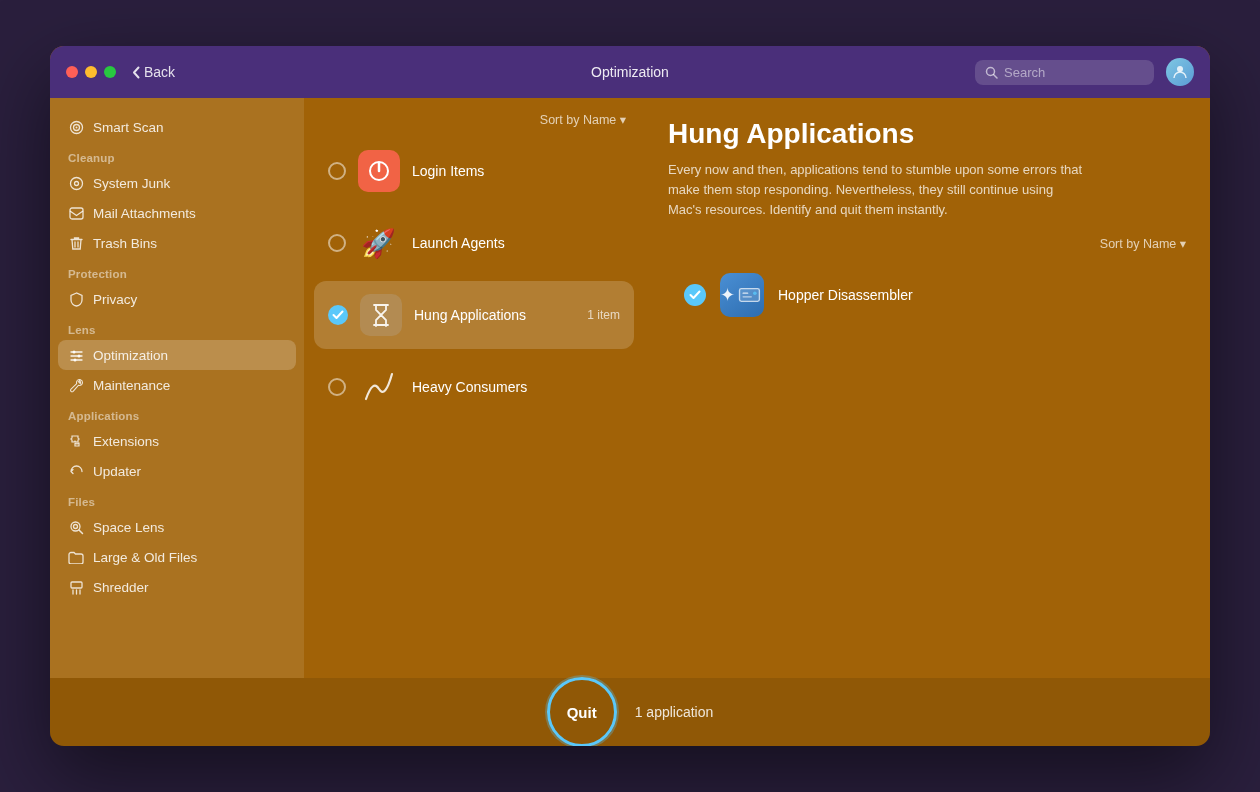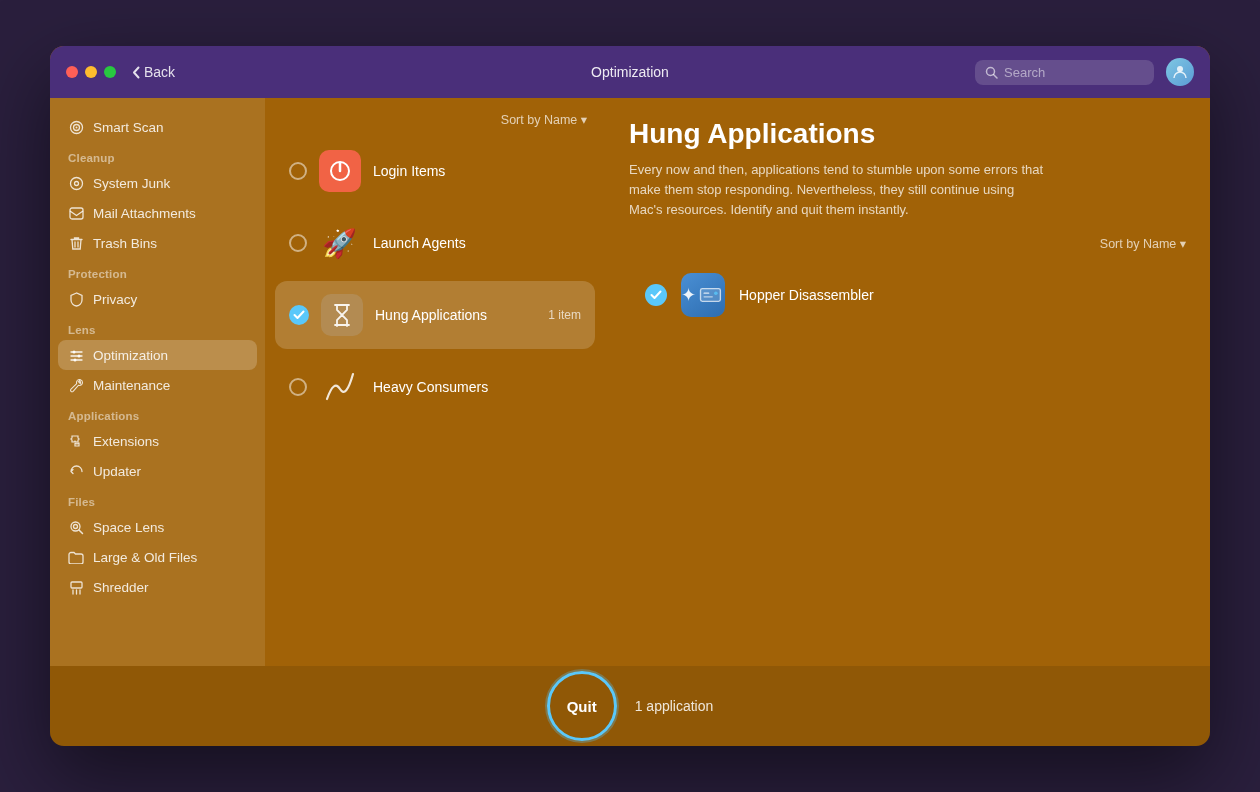--- a/index.html
+++ b/index.html
@@ -104,21 +104,21 @@
 
     
     .main-content {
       display: flex;
       flex: 1;
       overflow: hidden;
     }
 
     
     .sidebar {
-      width: 215px;
+      width: 254px;
       background: rgba(255,255,255,0.1);
       padding: 14px 0;
       flex-shrink: 0;
       overflow-y: auto;
     }
     .sidebar-item {
       display: flex;
       align-items: center;
       gap: 9px;
       padding: 7px 18px;
@@ -261,21 +261,21 @@
       border-radius: 10px;
     }
     .app-item-name {
       font-size: 14px;
       color: white;
       font-weight: 500;
     }
 
     
     .bottom-bar {
-      height: 80px;
+      height: 68px;
       display: flex;
       align-items: center;
       justify-content: center;
       gap: 18px;
       background: rgba(0,0,0,0.1);
       flex-shrink: 0;
     }
     .quit-btn {
       width: 70px;
       height: 70px;

